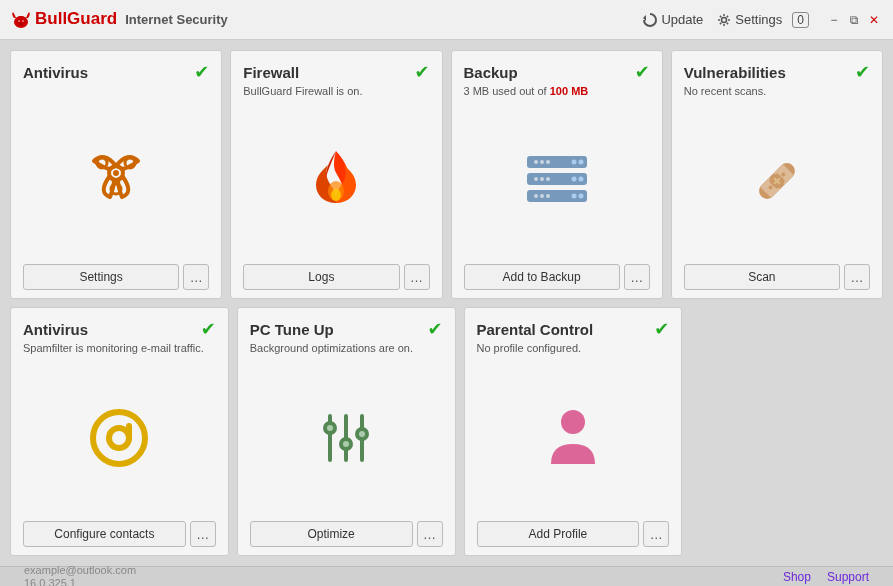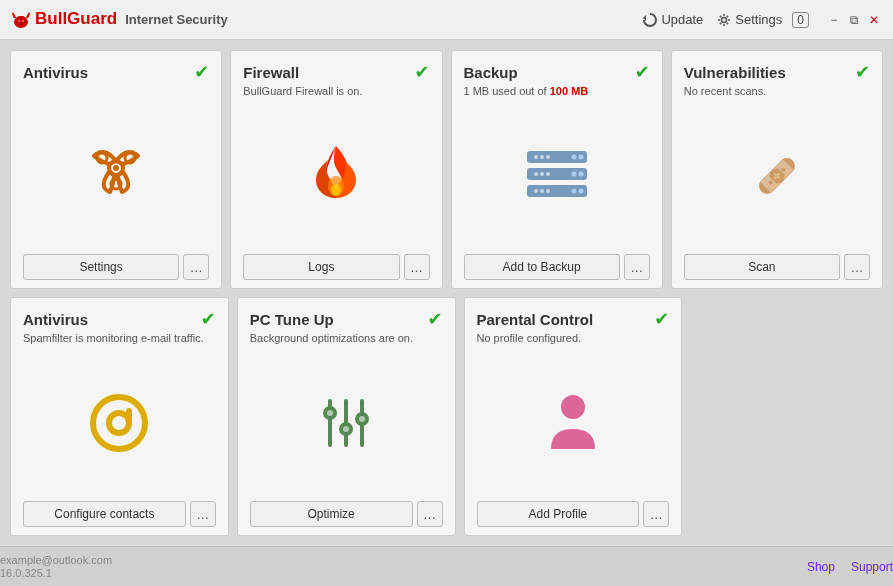--- a/index.html
+++ b/index.html
@@ -140,24 +140,24 @@
       justify-content: center;
       cursor: pointer;
       font-size: 13px;
       color: #555;
     }
 
     
     #statusbar {
       background: #d0d0d0;
       border-top: 1px solid #bbb;
-      height: 40px;
-      display: flex;
-      align-items: center;
-      padding: 0 0;
+      height: 20px;
+      display: flex;
+      align-items: center;
+      padding: 0 24px;
       flex-shrink: 0;
     }
     #statusbar .user-email {
       font-size: 11px;
       color: #888;
     }
     #statusbar .version {
       font-size: 11px;
       color: #888;
       margin-top: 1px;
@@ -268,21 +268,21 @@
         <div class="card-more">…</div>
       </div>
     </div>
 
     <div class="card">
       <div class="card-header">
         <span class="card-title">Backup</span>
         <span class="check-icon">✔</span>
       </div>
       <div class="card-subtitle">
-        <span>1 MB used out of </span><span class="highlight">100 MB</span>
+        <span>3 MB used out of </span><span class="highlight">100 MB</span>
       </div>
       <div class="card-icon-area">
         <svg width="70" height="60" viewBox="0 0 70 60">
           <rect x="5" y="5" width="60" height="12" rx="3" fill="#7799bb"></rect>
           <circle cx="52" cy="11" r="2.5" fill="#aaccee"></circle>
           <circle cx="59" cy="11" r="2.5" fill="#aaccee"></circle>
           <circle cx="14" cy="11" r="2" fill="#fff" opacity="0.6"></circle>
           <circle cx="20" cy="11" r="2" fill="#fff" opacity="0.6"></circle>
           <circle cx="26" cy="11" r="2" fill="#fff" opacity="0.6"></circle>
           <rect x="5" y="22" width="60" height="12" rx="3" fill="#7799bb"></rect>

